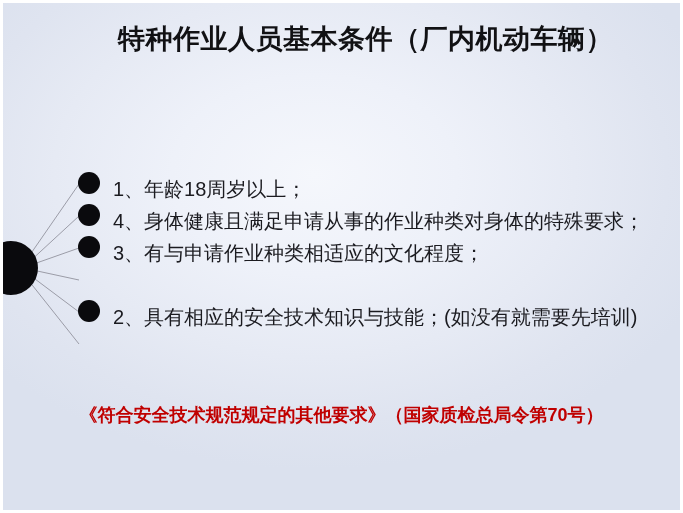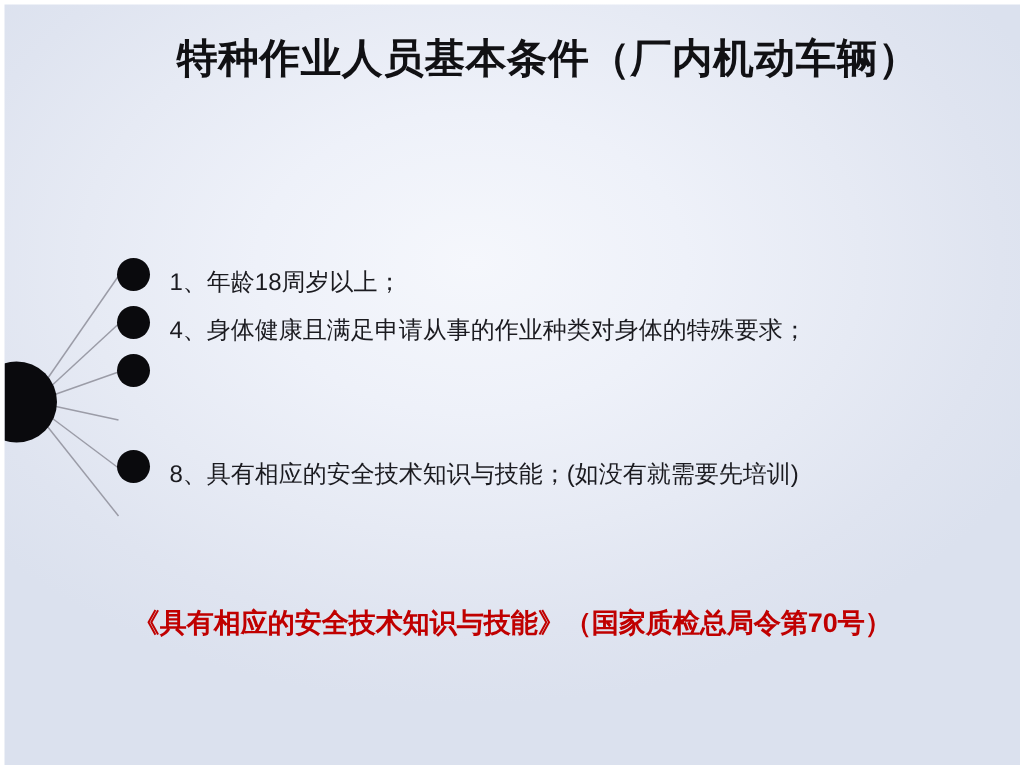--- a/index.html
+++ b/index.html
@@ -80,21 +80,21 @@
   .dot {
     width: 22px;
     height: 22px;
     border-radius: 50%;
     background: #0a0a0d;
     flex: 0 0 auto;
   }
 
   .row-text {
     margin-left: 13px;
-    font-size: 16px;
+    font-size: 20px;
     line-height: 1;
     color: #1b1b20;
     white-space: nowrap;
     font-weight: normal;
     margin-top: 12px;
   }
 
   
   #footnote {
     position: absolute;
@@ -137,27 +137,28 @@
         <span class="row-text">1、年龄18周岁以上；</span>
       </div>
 
       <div class="row" style="top:196px">
         <span class="dot"></span>
         <span class="row-text">4、身体健康且满足申请从事的作业种类对身体的特殊要求；</span>
       </div>
 
       <div class="row" style="top:228px">
         <span class="dot"></span>
+        <span class="row-text">3、有与申请作业种类相适应的文化程度；</span>
       </div>
 
 
       <div class="row" style="top:292px">
         <span class="dot"></span>
-        <span class="row-text">8、具有相应的安全技术知识与技能；(如没有就需要先培训)</span>
+        <span class="row-text">2、具有相应的安全技术知识与技能；(如没有就需要先培训)</span>
       </div>
 
 
     </div>
 
-    <div id="footnote">《具有相应的安全技术知识与技能》（国家质检总局令第70号）</div>
+    <div id="footnote">《符合安全技术规范规定的其他要求》（国家质检总局令第70号）</div>
 
   </div>
 </div>
 
 </body></html>

